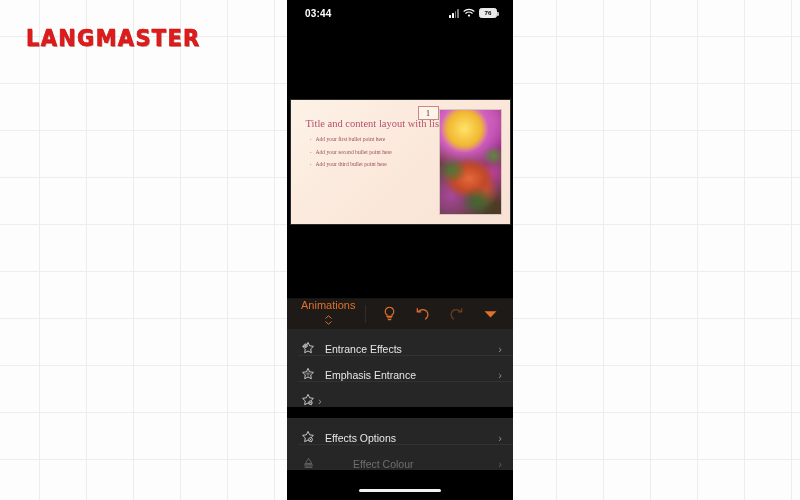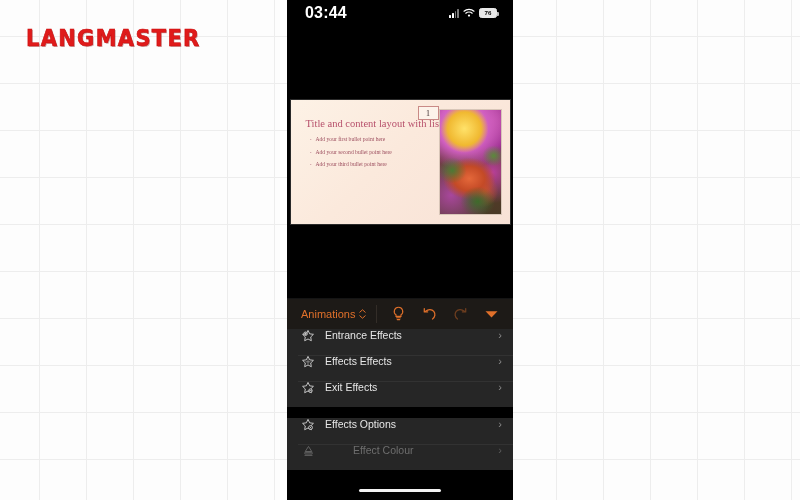--- a/index.html
+++ b/index.html
@@ -44,21 +44,21 @@
 
   
   #statusbar {
     height: 26px;
     display: flex;
     align-items: center;
     justify-content: space-between;
     padding: 0 16px 0 18px;
     color: #fff;
   }
-  #clock { font-size: 16px; font-weight: 600; letter-spacing: .2px; }
+  #clock { font-size: 10px; font-weight: 600; letter-spacing: .2px; }
   #status-right { display: flex; align-items: center; gap: 4px; }
   .sig-bars { display: flex; align-items: flex-end; gap: 1px; height: 9px; }
   .sig-bars i { width: 1.7px; background: #fff; border-radius: .5px; display: block; }
   .sig-bars i:nth-child(1){ height: 3px; }
   .sig-bars i:nth-child(2){ height: 5px; }
   .sig-bars i:nth-child(3){ height: 7px; background:#7a7a7a; }
   .sig-bars i:nth-child(4){ height: 9px; background:#7a7a7a; }
   .batt {
     border: 1px solid #e9e9e9;
     border-radius: 2.5px;
@@ -155,36 +155,37 @@
     height: 31px;
     background: #1d1a17;
     display: flex;
     align-items: center;
     border-top: 1px solid #141414;
   }
   #tab-animations {
     display: flex; align-items: center; gap: 4px;
     padding: 0 10px 0 14px;
     height: 100%;
+    flex-direction: column;
   }
   #tab-animations-label { color: #e0702a; font-size: 11px; }
   .updown { display: flex; flex-direction: column; gap: 2px; }
   .tb-sep { width: 1px; height: 18px; background: #332d28; }
   .tb-icons { display: flex; align-items: center; flex: 1; justify-content: space-around; padding: 0 6px; }
   .tb-btn { width: 24px; height: 22px; display:flex; align-items:center; justify-content:center; }
   .dim { opacity: .42; }
 
   
   #menu { background: #000; }
   .menu-group { background: #262626; }
   .gap { height: 11px; background: #000; }
   .menu-row {
     height: 26px;
     display: flex;
-    align-items: flex-start;
+    align-items: flex-end;
     padding: 0 9px 0 11px;
     position: relative;
   }
   .menu-row + .menu-row:before {
     content: "";
     position: absolute; left: 11px; right: 0; top: 0;
     height: 1px; background: #323232;
   }
   .row-icon { width: 20px; display: flex; align-items: center; justify-content: center; }
   .row-label { flex: 1; color: #e6e6e6; font-size: 10.5px; padding-left: 7px; }
@@ -301,32 +302,31 @@
         <span class="row-label">Entrance Effects</span>
         <span class="row-chevron">›</span>
       </div>
       <div class="menu-row">
         <span class="row-icon">
           <svg width="14" height="14" viewBox="0 0 16 16" stroke="#d8d8d8">
             <path d="M8 1.6l1.9 3.9 4.3.6-3.1 3 .7 4.3L8 11.4l-3.8 2 .7-4.3-3.1-3 4.3-.6z" fill="none" stroke-width="1"></path>
             <path d="M8 5.2v5.2M5.6 7.8h4.8" stroke-width=".75" stroke-linecap="round" opacity=".75"></path>
           </svg>
         </span>
-        <span class="row-label">Effects Effects</span>
+        <span class="row-label">Emphasis Entrance</span>
         <span class="row-chevron">›</span>
       </div>
       <div class="menu-row">
         <span class="row-icon">
           <svg width="14" height="14" viewBox="0 0 16 16" stroke="#d8d8d8">
             <path d="M8 1.6l1.9 3.9 4.3.6-3.1 3 .7 4.3L8 11.4l-3.8 2 .7-4.3-3.1-3 4.3-.6z" fill="none" stroke-width="1"></path>
             <circle cx="10.8" cy="11" r="2" fill="#262626" stroke-width="1"></circle>
             <path d="M9.8 11h2" stroke-width=".9" stroke-linecap="round"></path>
           </svg>
         </span>
-        <span class="row-label">Exit Effects</span>
         <span class="row-chevron">›</span>
       </div>
     </div>
 
     <div class="gap"></div>
 
     <div class="menu-group">
       <div class="menu-row">
         <span class="row-icon">
           <svg width="14" height="14" viewBox="0 0 16 16" stroke="#d8d8d8">

